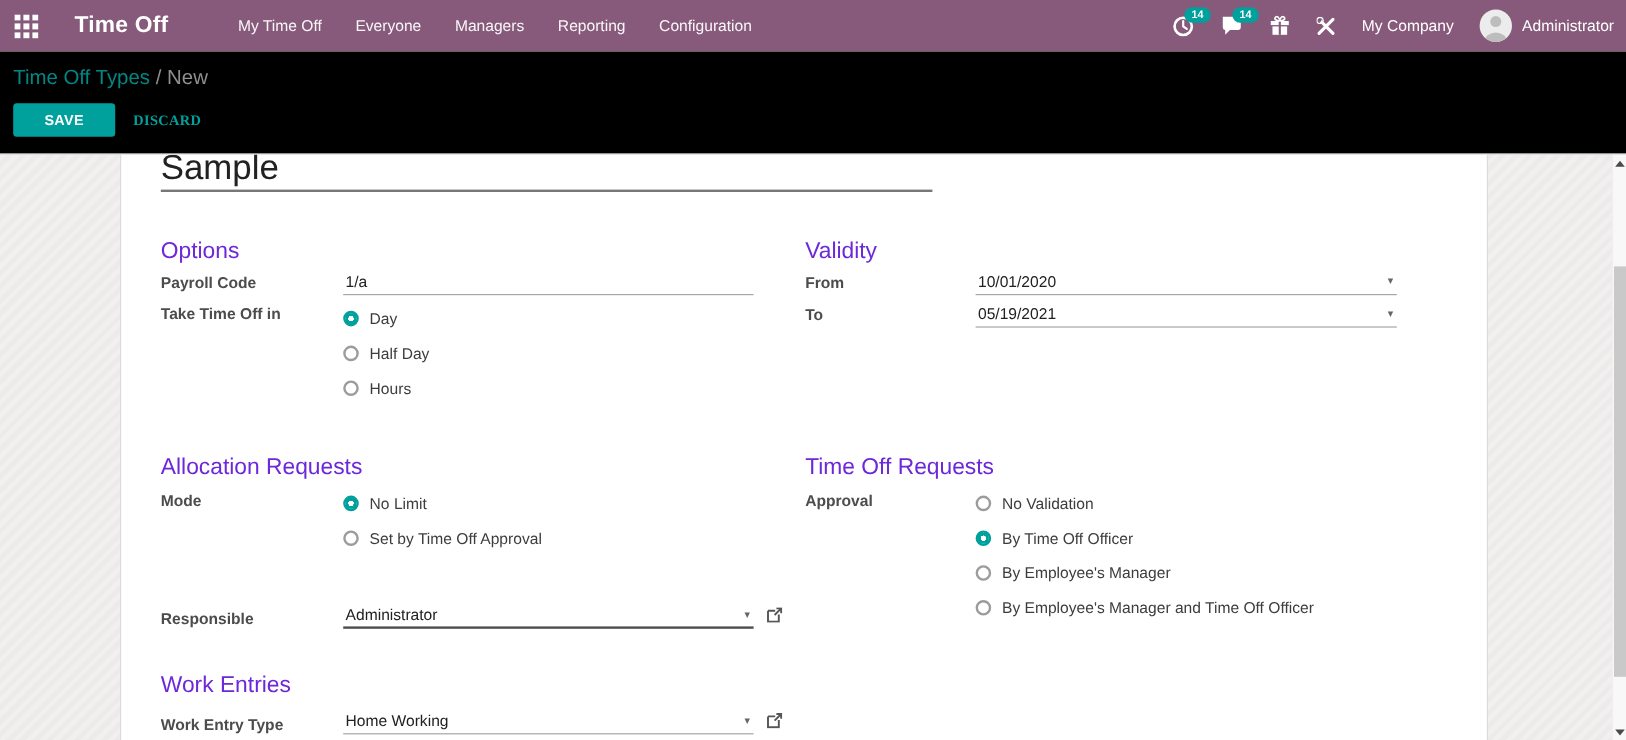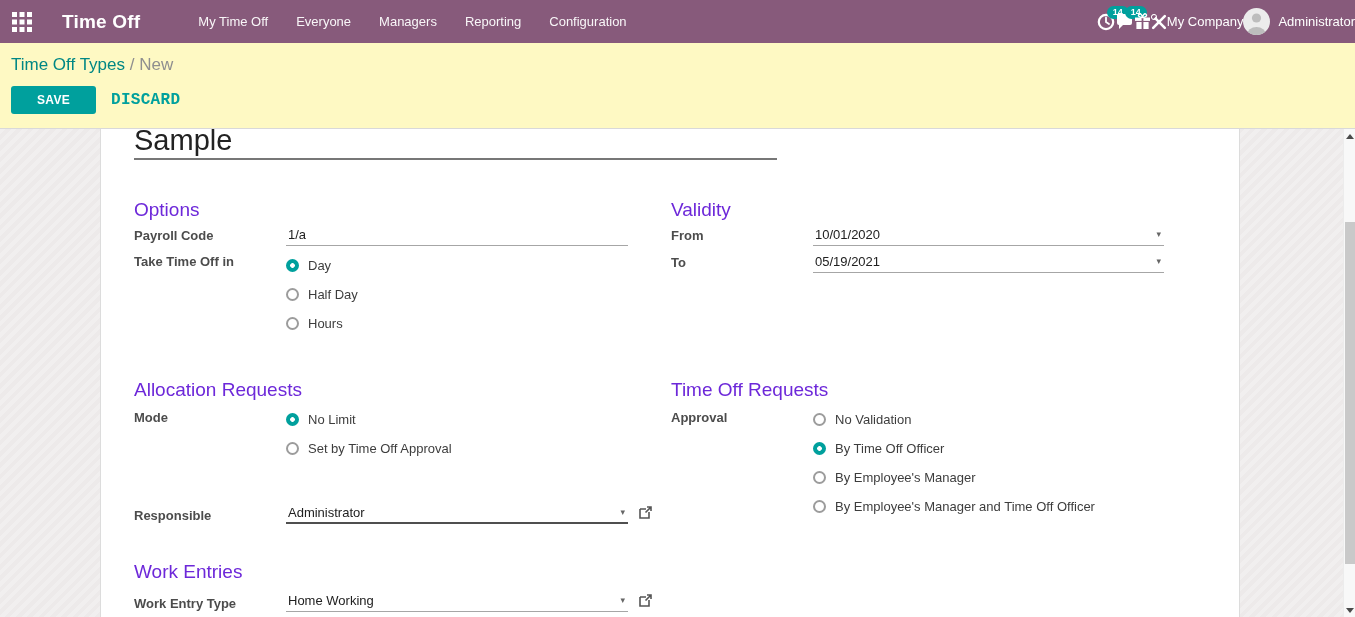--- a/index.html
+++ b/index.html
@@ -5,39 +5,39 @@
   * { margin:0; padding:0; box-sizing:border-box; }
   html,body { width:1355px; height:617px; overflow:hidden; background:#fff;
               font-family:"Liberation Sans", sans-serif; }
 
   
   .topbar { height:43px; background:#875A7B; display:flex; align-items:center; color:#fff; }
   .app-menu-btn { width:44px; height:43px; display:flex; align-items:center; justify-content:center; cursor:pointer; }
   .app-title { font-size:19px; font-weight:700; margin-left:18px; letter-spacing:.2px; }
   .topnav { display:flex; align-items:center; margin-left:58px; gap:28px; font-size:13px; }
   .topnav .nav-item { color:rgba(255,255,255,.95); cursor:pointer; white-space:nowrap; }
-  .systray { margin-left:auto; display:flex; align-items:center; font-size:13px; }
+  .systray { margin-left:auto; display:flex; align-items:center; gap:22px; padding-right:10px; font-size:13px; }
   .tray-icon { position:relative; display:flex; align-items:center; cursor:pointer; }
   .badge { position:absolute; top:-7px; left:10px; background:#00A09D; color:#fff; font-size:9px;
            font-weight:700; border-radius:8px; padding:1px 6px; line-height:11px; }
   .avatar { width:27px; height:27px; border-radius:50%; background:#ececec; overflow:hidden;
             display:flex; align-items:flex-end; justify-content:center; }
   .user-wrap { display:flex; align-items:center; gap:8px; cursor:pointer; }
 
   
-  .control-panel { height:85px; background:#fef9c3; padding:10px 0 0 11px; }
+  .control-panel { height:85px; background:#000000; padding:10px 0 0 11px; }
   .breadcrumb { font-size:17px; line-height:24px; }
   .breadcrumb .bc-link { color:#008784; cursor:pointer; }
   .breadcrumb .bc-sep, .breadcrumb .bc-current { color:#8f8f8f; }
   .cp-buttons { margin-top:9px; display:flex; align-items:center; gap:15px; }
   .btn-save { background:#00A09D; color:#fff; border:none; font-weight:700; font-size:12px;
               padding:7px 26px; border-radius:3px; cursor:pointer; letter-spacing:.3px;
               font-family:"Liberation Sans",sans-serif; }
-  .btn-discard { background:none; border:none; color:#00A09D; font-weight:700; font-size:16px;
-                 cursor:pointer; letter-spacing:.3px; font-family:Liberation Mono, monospace; }
+  .btn-discard { background:none; border:none; color:#00A09D; font-weight:700; font-size:12px;
+                 cursor:pointer; letter-spacing:.3px; font-family:Liberation Serif, serif; }
 
   
   .content { position:relative; height:489px; border-top:1px solid #d9d9d9;
              background:repeating-linear-gradient(135deg,#f1efef 0 4px,#edeaea 4px 8px); }
   .sheet { position:absolute; left:100px; top:0; width:1140px; height:489px; background:#fff;
            border-left:1px solid #dcdcdc; border-right:1px solid #dcdcdc; overflow:hidden; }
 
   .sheet-title { position:absolute; top:-6px; left:33px; width:643px; font-size:29px; color:#222;
                  line-height:34px; border-bottom:2px solid #777; padding-bottom:1px; }
 

